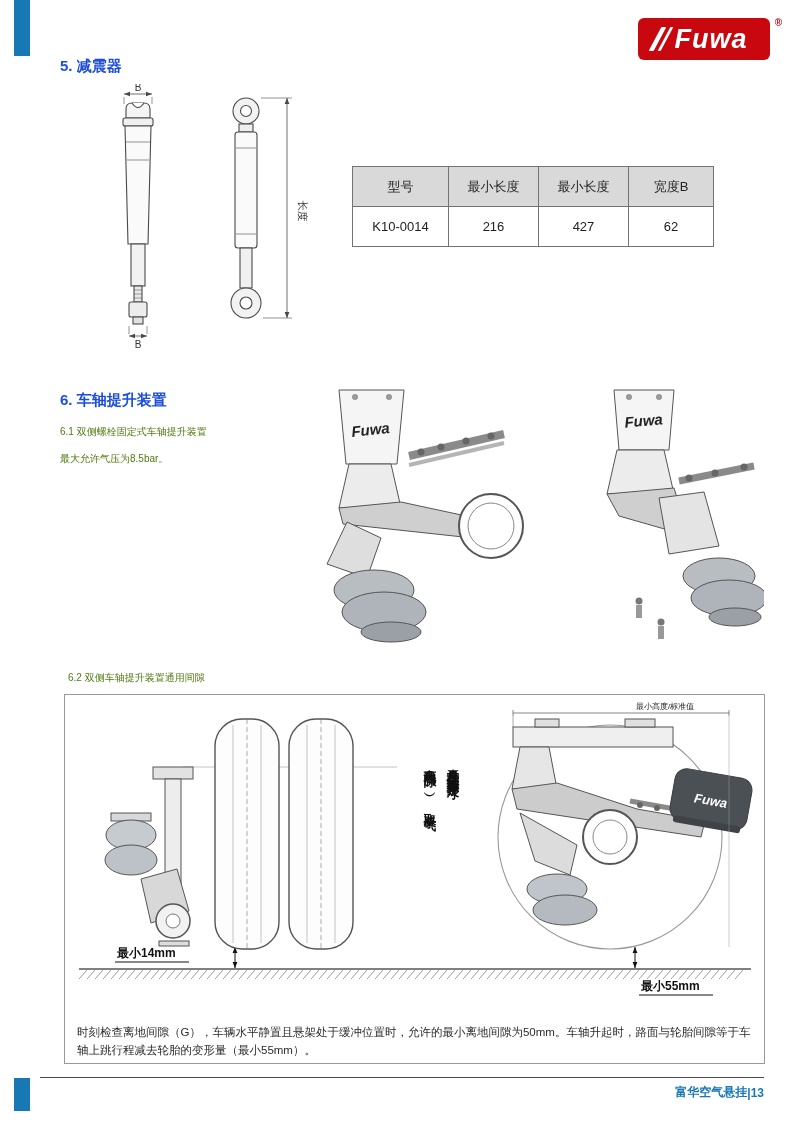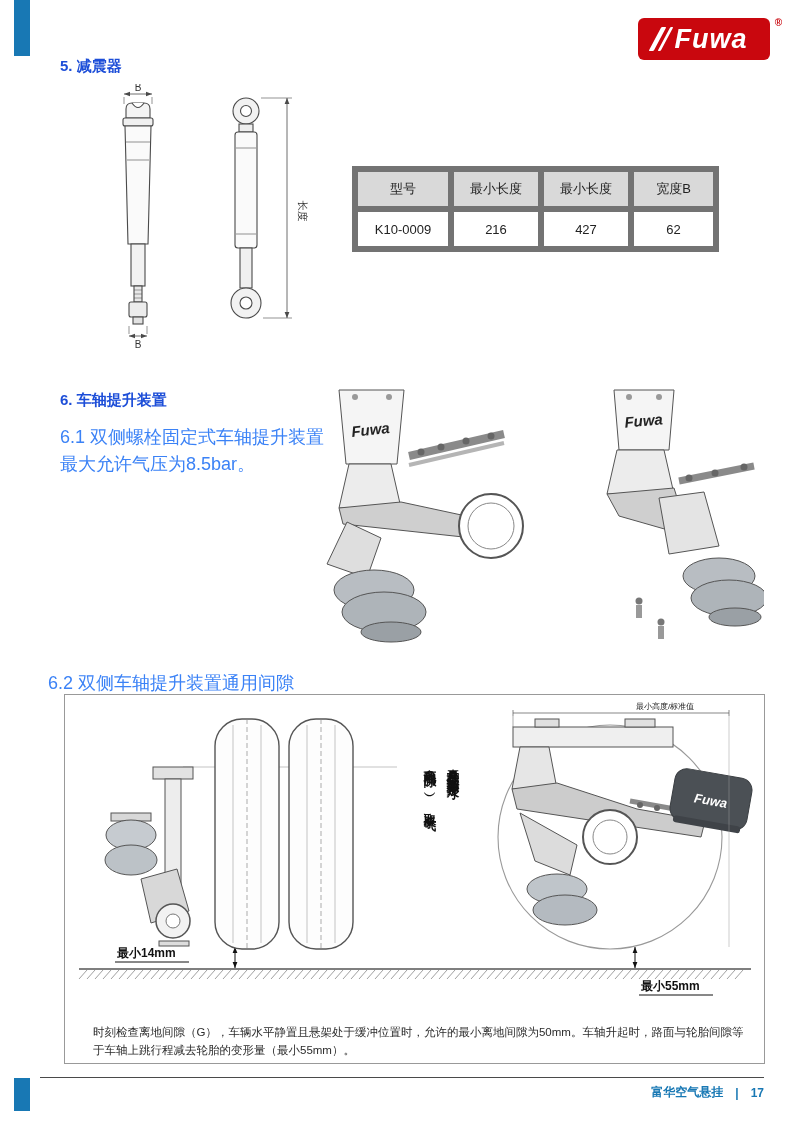--- a/index.html
+++ b/index.html
@@ -14,37 +14,37 @@
   .logo-box { position:absolute; top:18px; right:24px; width:132px; height:42px; background:var(--logo-red,#c9070e);
               border-radius:6px; display:flex; align-items:center; justify-content:center; }
   .logo-slash { position:absolute; left:17px; top:9px; width:5px; height:24px; background:#fff; transform:skewX(-28deg); border-radius:1px; }
   .logo-slash2 { position:absolute; left:26px; top:9px; width:3px; height:24px; background:#fff; transform:skewX(-28deg); border-radius:1px; }
   .logo-text { color:#fff; font-style:italic; font-weight:bold; font-size:27px; letter-spacing:1px; padding-left:14px; }
   .logo-reg { position:absolute; top:17px; right:12px; color:var(--logo-red,#c9070e); font-size:10px; font-weight:bold; }
 
   .h-sec { position:absolute; font-size:15px; font-weight:bold; color:#1d4ed8; }
   .h5 { left:60px; top:57px; }
   .h6 { left:60px; top:391px; }
-  .sub { position:absolute; font-size:18px; color:#3b82f6; }
+  .sub { position:absolute; font-size:10px; color:#4d7c0f; }
   .sub1 { left:60px; top:425px; }
   .note1 { left:60px; top:452px; }
-  .sub2 { left:48px; top:671px; }
+  .sub2 { left:68px; top:671px; }
 
   table.spec-table { position:absolute; left:352px; top:166px; border-collapse:collapse; font-size:13px; color:#222; background:#fff; }
-  table.spec-table th, table.spec-table td { border:6px solid #737373; text-align:center; vertical-align:middle; height:40px; }
+  table.spec-table th, table.spec-table td { border:1px solid #737373; text-align:center; vertical-align:middle; height:40px; }
   table.spec-table th { background:var(--table-header-bg,#d9d9d9); font-weight:normal; }
   .col-model { width:96px; } .col-min { width:90px; } .col-max { width:90px; } .col-b { width:85px; }
 
   .clearance-box { position:absolute; left:64px; top:694px; width:701px; height:370px; border:1px solid #999; background:#fff; }
   .vtext { position:absolute; left:356px; top:64px; display:flex; gap:6px; font-weight:bold; font-size:12.5px; color:#111; }
   .vtext span { writing-mode:vertical-lr; text-orientation:upright; letter-spacing:2px; }
-  .clearance-note { position:absolute; left:12px; right:10px; top:328px; font-size:11.5px; line-height:1.6; color:#2b2b2b;margin-left:16px; }
+  .clearance-note { position:absolute; left:12px; right:10px; top:328px; font-size:11.5px; line-height:1.6; color:#2b2b2b; }
 
   .footer-line { position:absolute; left:40px; top:1077px; width:724px; height:1px; background:#4a4a4a; }
-  .footer-text { position:absolute; top:1084px; right:30px; font-size:12px; font-weight:bold; color:var(--accent-blue,#1878b4); display:flex; gap:12px; align-items:center; }
+  .footer-text { position:absolute; top:1084px; right:30px; font-size:12px; font-weight:bold; color:var(--accent-blue,#1878b4); display:flex; gap:0; align-items:center; }
 
   svg text { font-family:"Liberation Sans","DejaVu Sans",sans-serif; }
 </style>
 </head>
 <body>
 
 <div class="page">
 
   <div class="bar-top"></div>
 
@@ -107,21 +107,21 @@
 
   <table class="spec-table">
     <tbody>
         <tr>
       <th class="col-model">型号</th>
       <th class="col-min">最小长度</th>
       <th class="col-max">最小长度</th>
       <th class="col-b">宽度B</th>
     </tr>
     <tr>
-      <td>K10-0009</td>
+      <td>K10-0014</td>
       <td>216</td>
       <td>427</td>
       <td>62</td>
     </tr>
   </tbody>
     </table>
 
   <div class="h-sec h6">6. 车轴提升装置</div>
   <div class="sub sub1">6.1 双侧螺栓固定式车轴提升装置</div>
   <div class="sub note1">最大允许气压为8.5bar。</div>
@@ -340,17 +340,17 @@
       <span>囊种类与轮胎外形尺寸</span>
     </div>
 
     <div class="clearance-note">时刻检查离地间隙（G），车辆水平静置且悬架处于缓冲位置时，允许的最小离地间隙为50mm。车轴升起时，路面与轮胎间隙等于车轴上跳行程减去轮胎的变形量（最小55mm）。</div>
   </div>
 
   <div class="footer-line"></div>
   <div class="footer-text">
     <span>富华空气悬挂</span>
     <span>|</span>
-    <span>17</span>
+    <span>13</span>
   </div>
   <div class="bar-bottom"></div>
 
 </div>
 
 </body></html>

